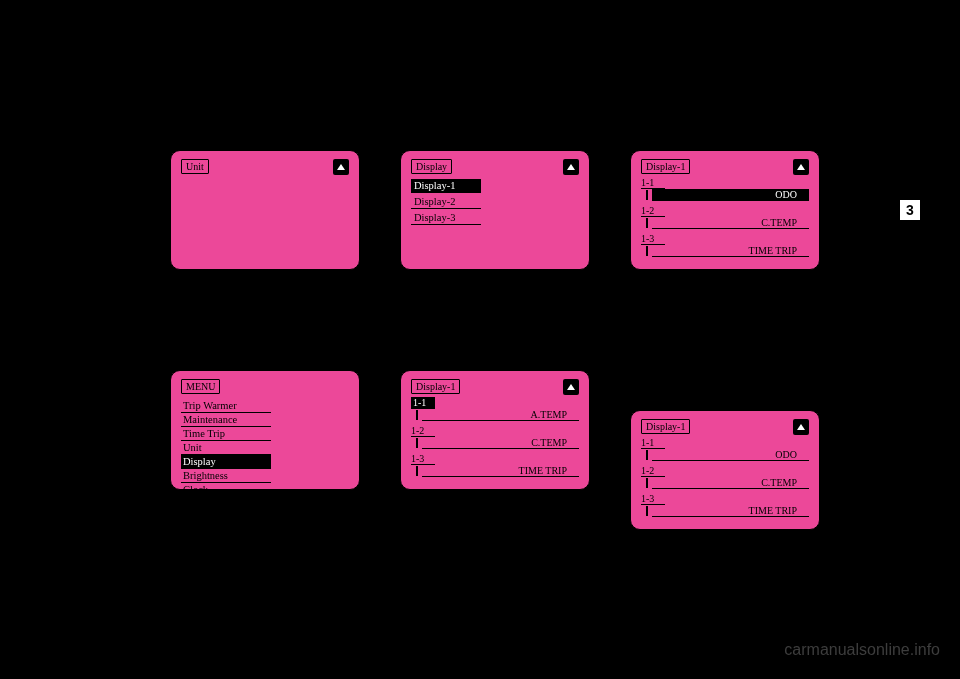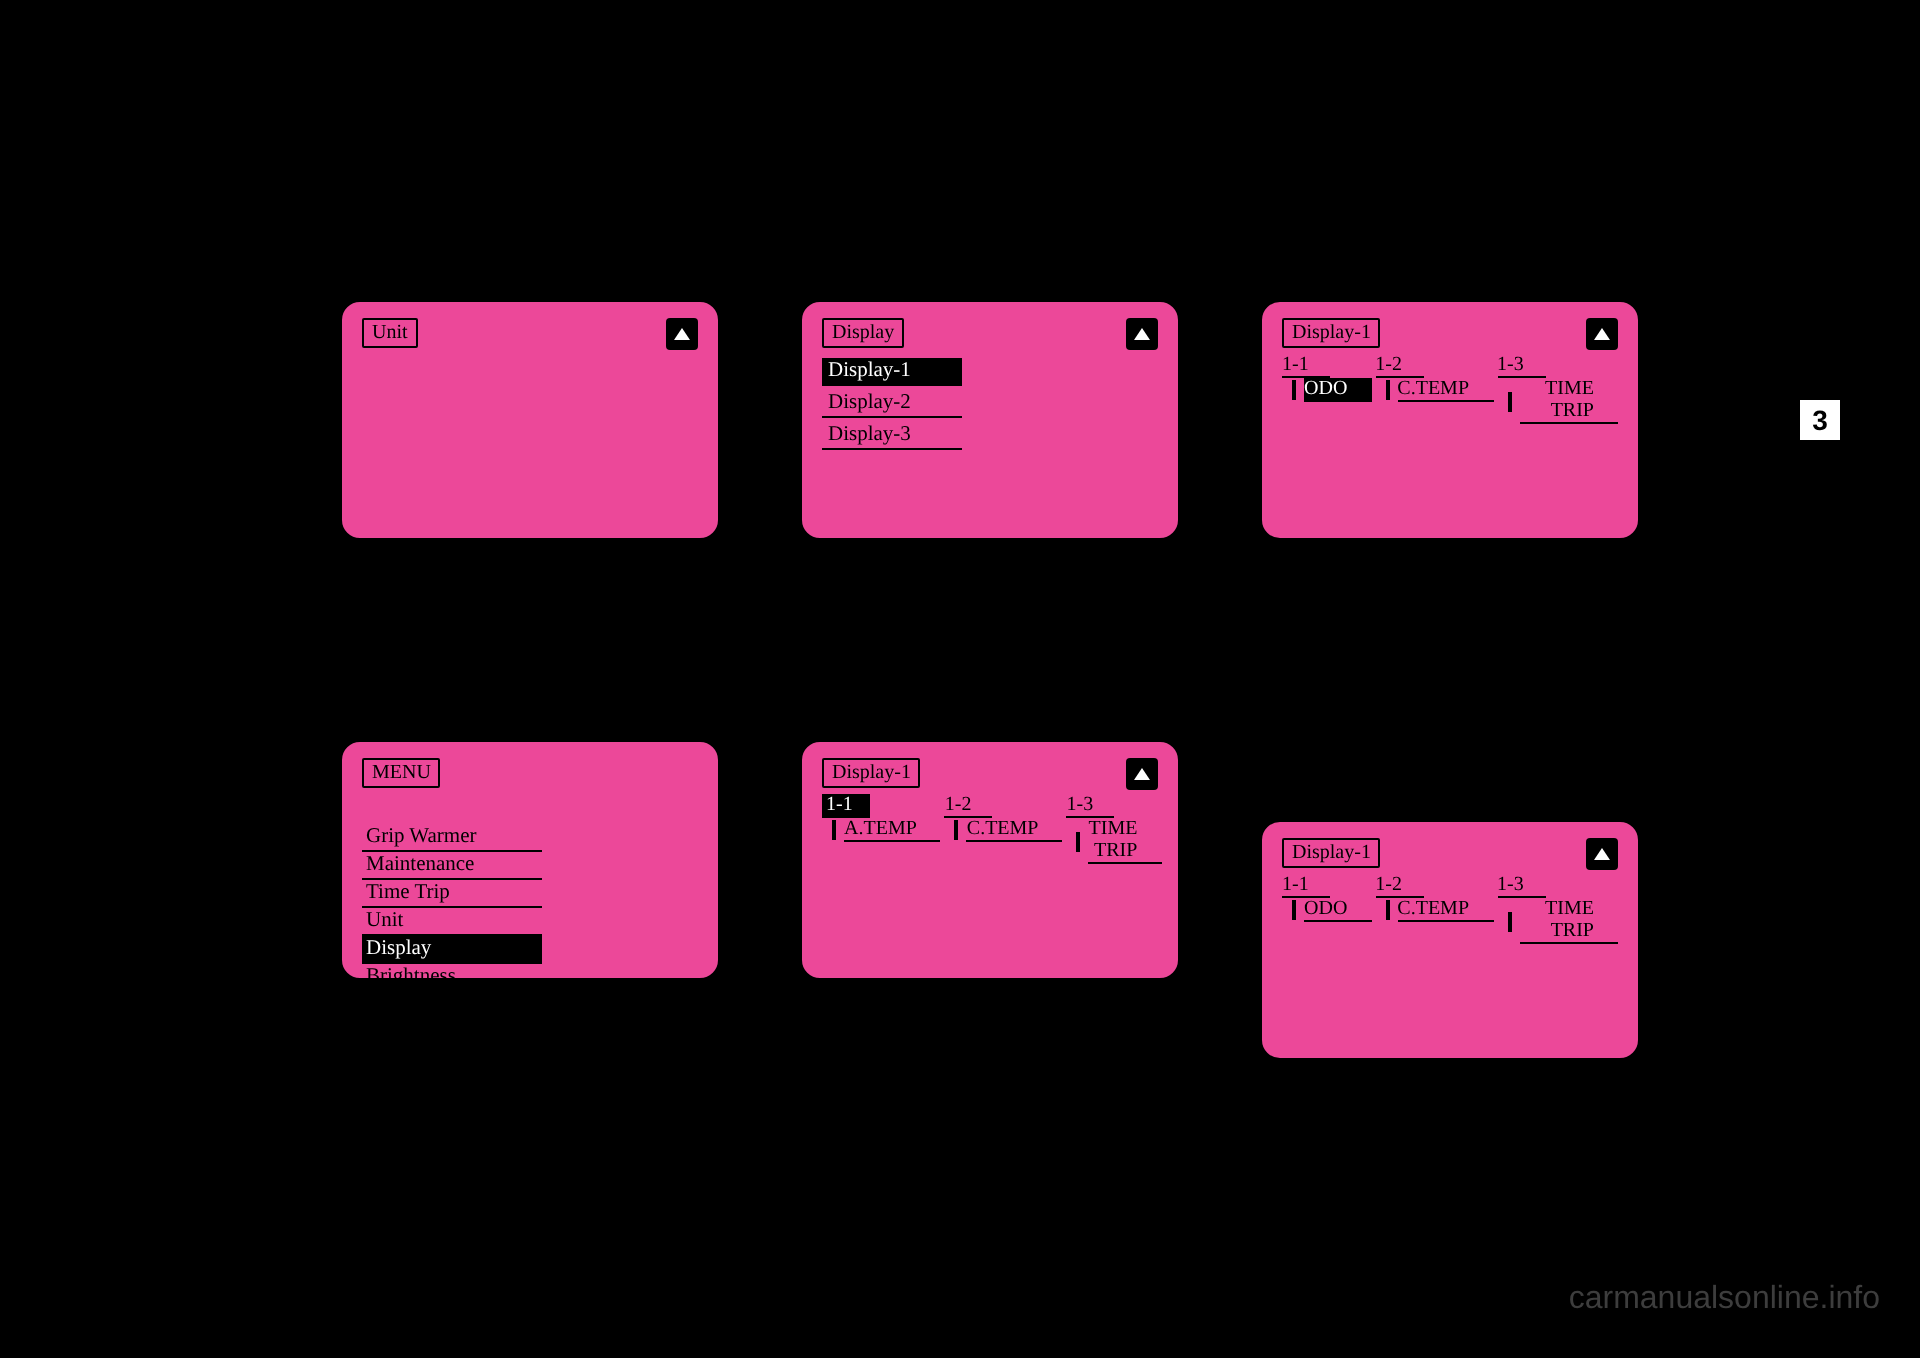--- a/index.html
+++ b/index.html
@@ -102,21 +102,21 @@
     .unit-content .value {
       display: block;
       text-align: right;
       border-bottom: 1px solid #000;
       margin-left: 60%;
       margin-bottom: 6px;
       line-height: 11px;
     }
     .display-slots {
       display: flex;
-      flex-direction: row;
+      flex-direction: column;
       gap: 2px;
     }
     .slot {
       display: flex;
       flex-direction: column;
       margin-bottom: 2px;
     }
     .slot-label {
       font-size: 10px;
       border-bottom: 1px solid #000;
@@ -236,25 +236,25 @@
         <span class="slot-label">1-3</span>
         <div class="slot-value-row">
             <span class="slot-bar"></span>
             <span class="slot-value">TIME TRIP</span>
           </div>
       </div>
     </div>
   </div>
 
   <div class="panel">
-    <div class="panel-header" style="margin-bottom:18px;">
+    <div class="panel-header" style="margin-bottom:5px;">
       <span class="tag">MENU</span>
     </div>
     <div class="menu-list menu-list-narrow">
-      <div class="menu-item">Grip Warmer</div>
+      <div class="menu-item">Trip Warmer</div>
       <div class="menu-item">Maintenance</div>
       <div class="menu-item">Time Trip</div>
       <div class="menu-item">Unit</div>
       <div class="menu-item selected">Display</div>
       <div class="menu-item">Brightness</div>
       <div class="menu-item">Clock</div>
     </div>
   </div>
 
   <div class="panel">

